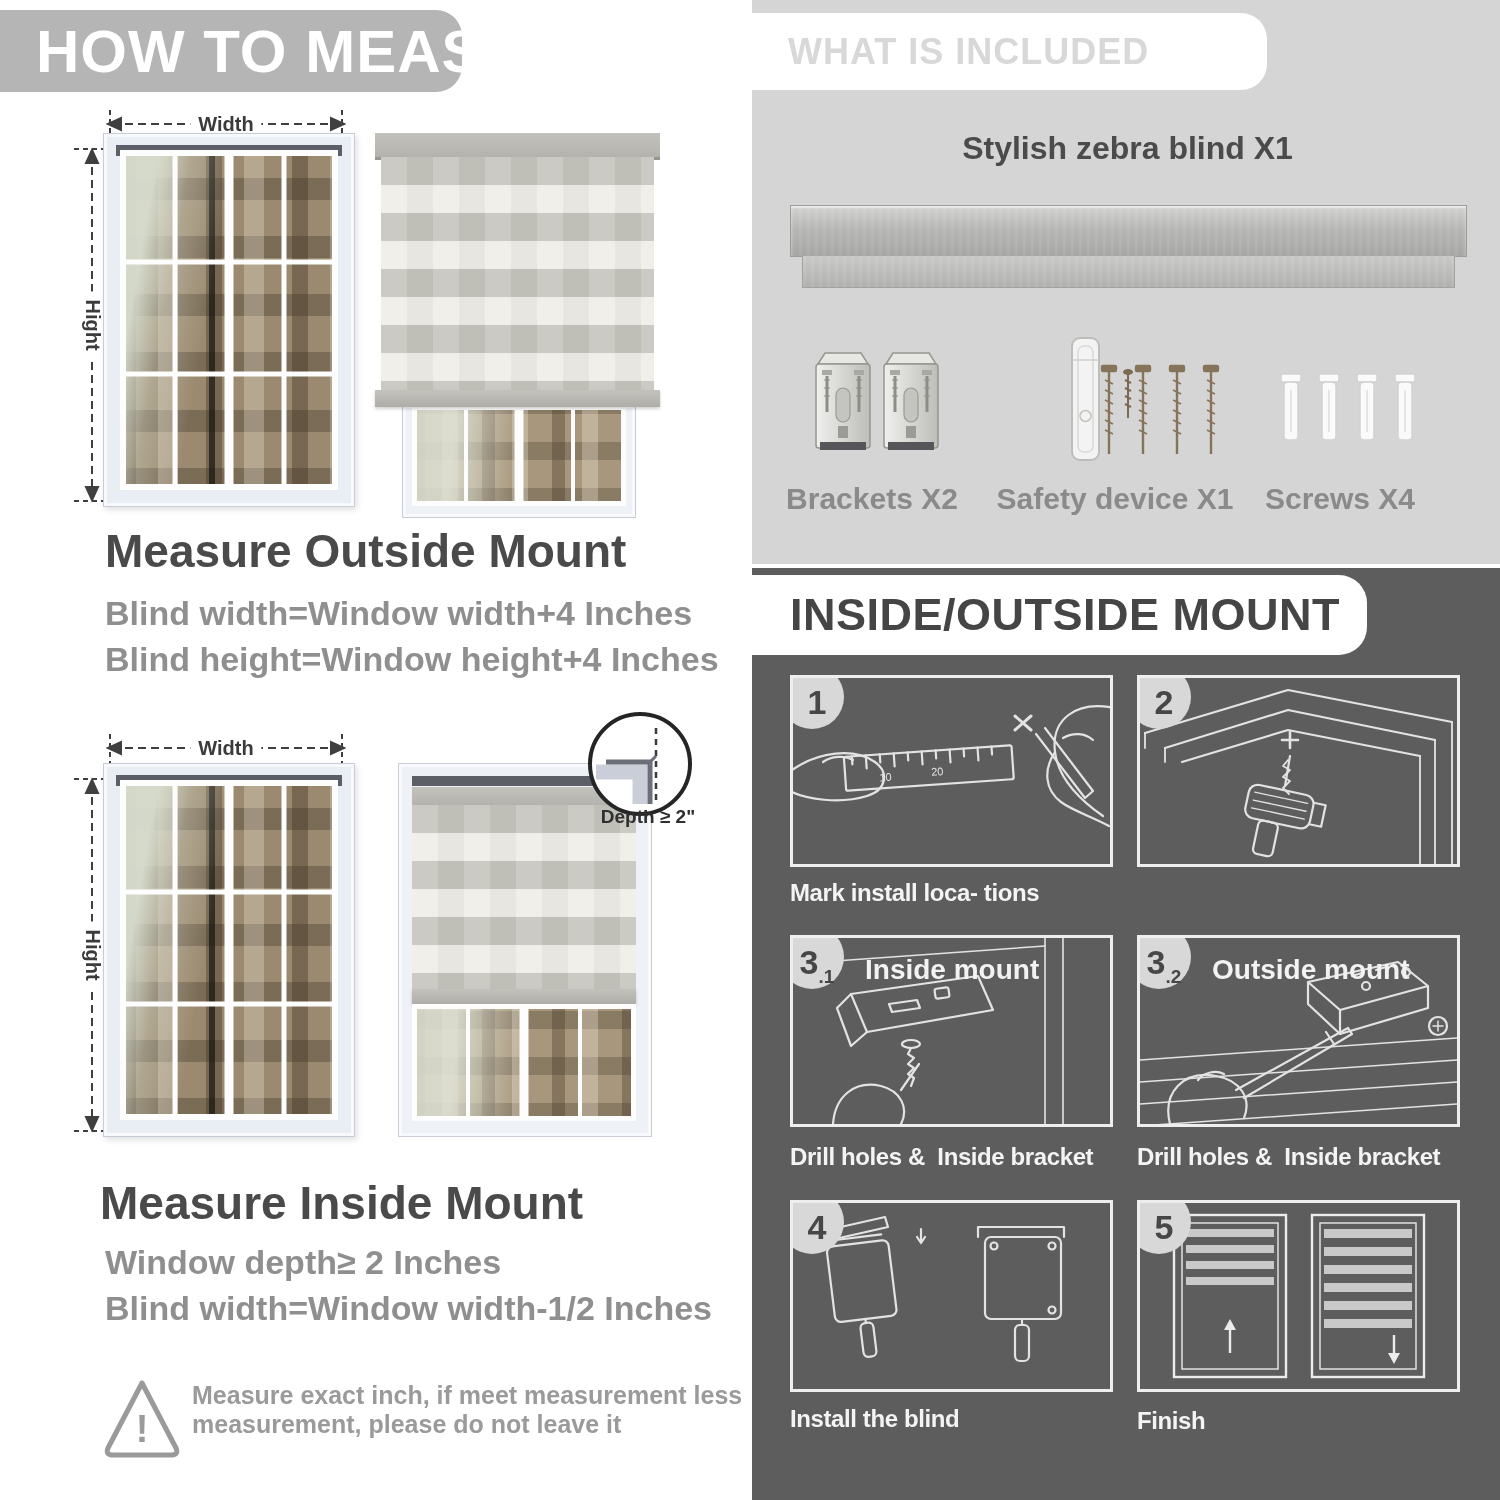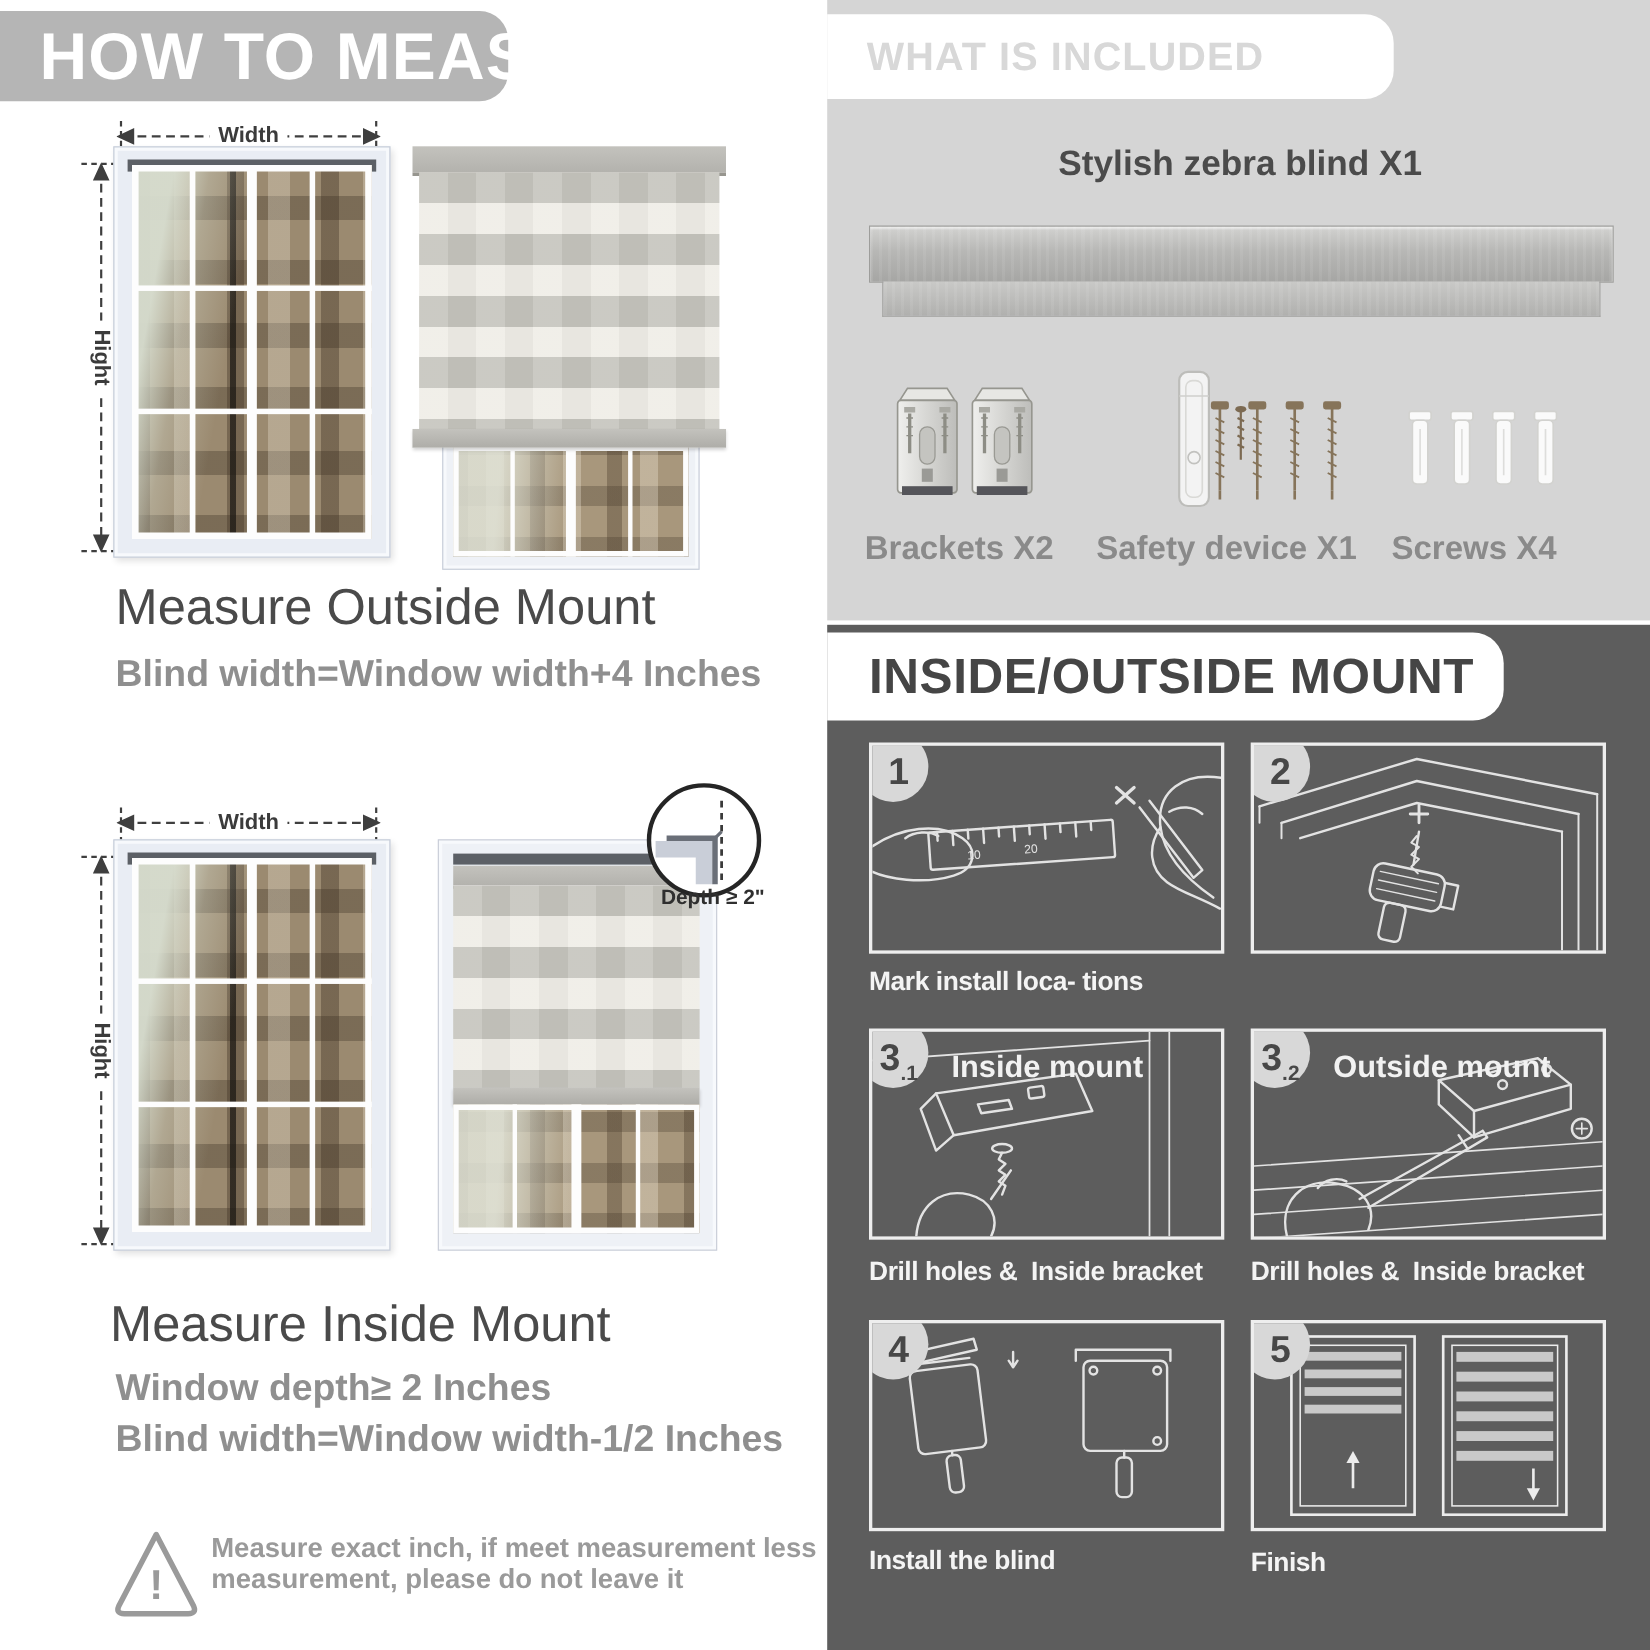--- a/index.html
+++ b/index.html
@@ -6,21 +6,21 @@
   .canvas{position:relative;width:1500px;height:1500px;overflow:hidden;background:#fff;
           font-family:"Liberation Sans",sans-serif;}
   .abs{position:absolute;}
 
   
   .banner{position:absolute;left:0;top:10px;width:462px;height:82px;
           background:var(--c-banner_gray,#b5b5b5);border-radius:0 26px 26px 0;
           display:flex;align-items:center;}
   .banner span{color:#fff;font-weight:bold;font-size:60px;letter-spacing:1px;padding-left:36px;white-space:nowrap;}
 
-  .h-dark{position:absolute;color:var(--c-heading_dark,#4a4a4a);font-weight:normal;font-size:46px;white-space:nowrap;}
+  .h-dark{position:absolute;color:var(--c-heading_dark,#4a4a4a);font-weight:bold;font-size:46px;white-space:nowrap;}
   .l-gray{position:absolute;color:var(--c-body_gray,#8f8f8f);font-weight:bold;font-size:34px;white-space:nowrap;}
 
   
   .warrow,.harrow{position:absolute;}
   .wlabel{position:absolute;left:50%;top:16px;transform:translate(-50%,-50%);background:#fff;
           padding:0 8px;font-weight:bold;font-size:20px;color:#3b3b3b;white-space:nowrap;}
   .hlabel{position:absolute;left:20px;top:50%;transform:translate(-50%,-50%);background:#fff;
           padding:8px 0;font-weight:bold;font-size:20px;color:#3b3b3b;writing-mode:vertical-rl;}
 
   
@@ -54,21 +54,21 @@
       background-color:#a8977c;
       background-image:
         linear-gradient(95deg, rgba(225,228,216,.85) 0 20%, rgba(225,228,216,0) 50%),
         repeating-linear-gradient(90deg, rgba(70,55,38,.35) 0 13px, rgba(0,0,0,0) 13px 30px, rgba(250,243,228,.3) 30px 46px, rgba(0,0,0,0) 46px 70px),
         repeating-linear-gradient(0deg, rgba(48,38,26,.25) 0 18px, rgba(0,0,0,0) 18px 46px);}
 
   .magnifier{position:absolute;width:96px;height:96px;border-radius:50%;background:#fff;
              border:4px solid #252525;overflow:hidden;z-index:5;}
   .depthlabel{position:absolute;font-weight:bold;font-size:19px;color:#2f2f2f;white-space:nowrap;z-index:5;}
 
-  .warnrow{position:absolute;margin-top:12px;}
+  .warnrow{position:absolute;}
   .warn-line{color:#9a9a9a;font-weight:bold;font-size:25px;line-height:29px;white-space:nowrap;}
 
   
   .panel-light{position:absolute;left:752px;top:0;width:748px;height:564px;background:var(--c-panel_light,#d5d5d5);}
   .panel-dark{position:absolute;left:752px;top:568px;width:748px;height:932px;background:var(--c-panel_dark,#5d5d5d);}
 
   .band-included{position:absolute;left:752px;top:13px;width:515px;height:77px;background:#fff;
                  border-radius:0 26px 26px 0;display:flex;align-items:center;}
   .band-included span{color:var(--c-label_light,#d8d8d8);font-weight:bold;font-size:36px;letter-spacing:1px;padding-left:36px;white-space:nowrap;}
 
@@ -153,20 +153,21 @@
         <div class="mv" style="left:75%;width:4px"></div>
       </div>
     </div>
     <div class="bhead" style="left:0;top:5px;width:285px;height:24px"></div>
     <div class="stripes" style="left:6px;top:29px;width:273px;height:233px"></div>
     <div class="brail" style="left:0;top:262px;width:285px;height:17px"></div>
   </div>
 
   <div class="h-dark" style="left:105px;top:524px">Measure Outside Mount</div>
   <div class="l-gray" style="left:105px;top:594px">Blind width=Window width+4 Inches</div>
+  <div class="l-gray" style="left:105px;top:640px">Blind height=Window height+4 Inches</div>
 
   <div class="warrow" style="left:106px;top:732px;width:240px;height:54px">
     <svg width="240" height="54">
       <g stroke="#3f3f3f" stroke-width="2" fill="#3f3f3f">
         <line x1="6" y1="16" x2="234" y2="16" stroke-dasharray="8,5" fill="none"></line>
         <polygon points="2,16 15,10 15,22"></polygon>
         <polygon points="238,16 225,10 225,22"></polygon>
         <line x1="4" y1="2" x2="4" y2="52" stroke-dasharray="5,4" fill="none"></line>
         <line x1="236" y1="2" x2="236" y2="52" stroke-dasharray="5,4" fill="none"></line>
       </g>

